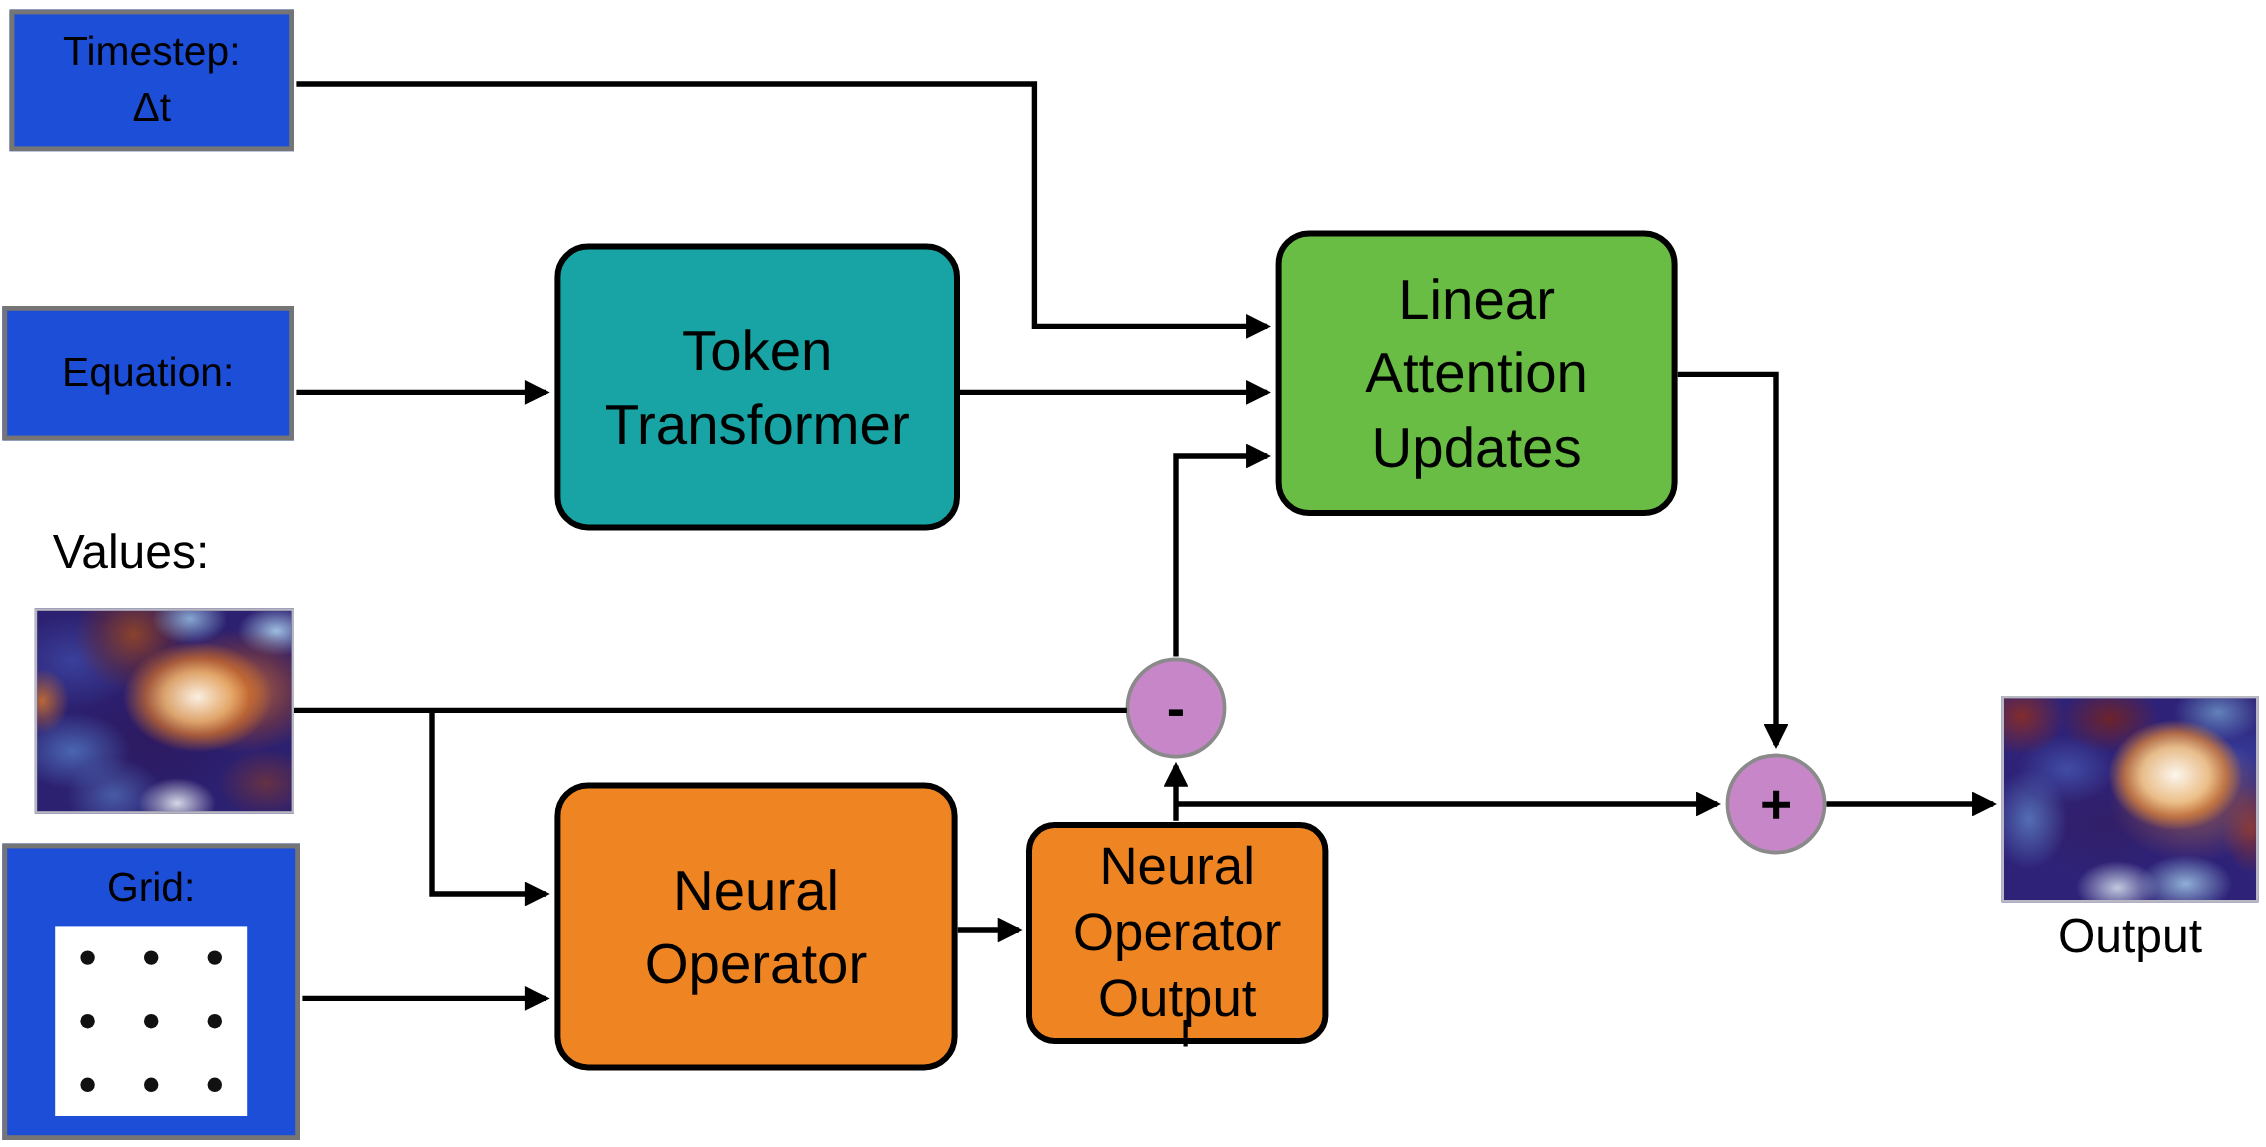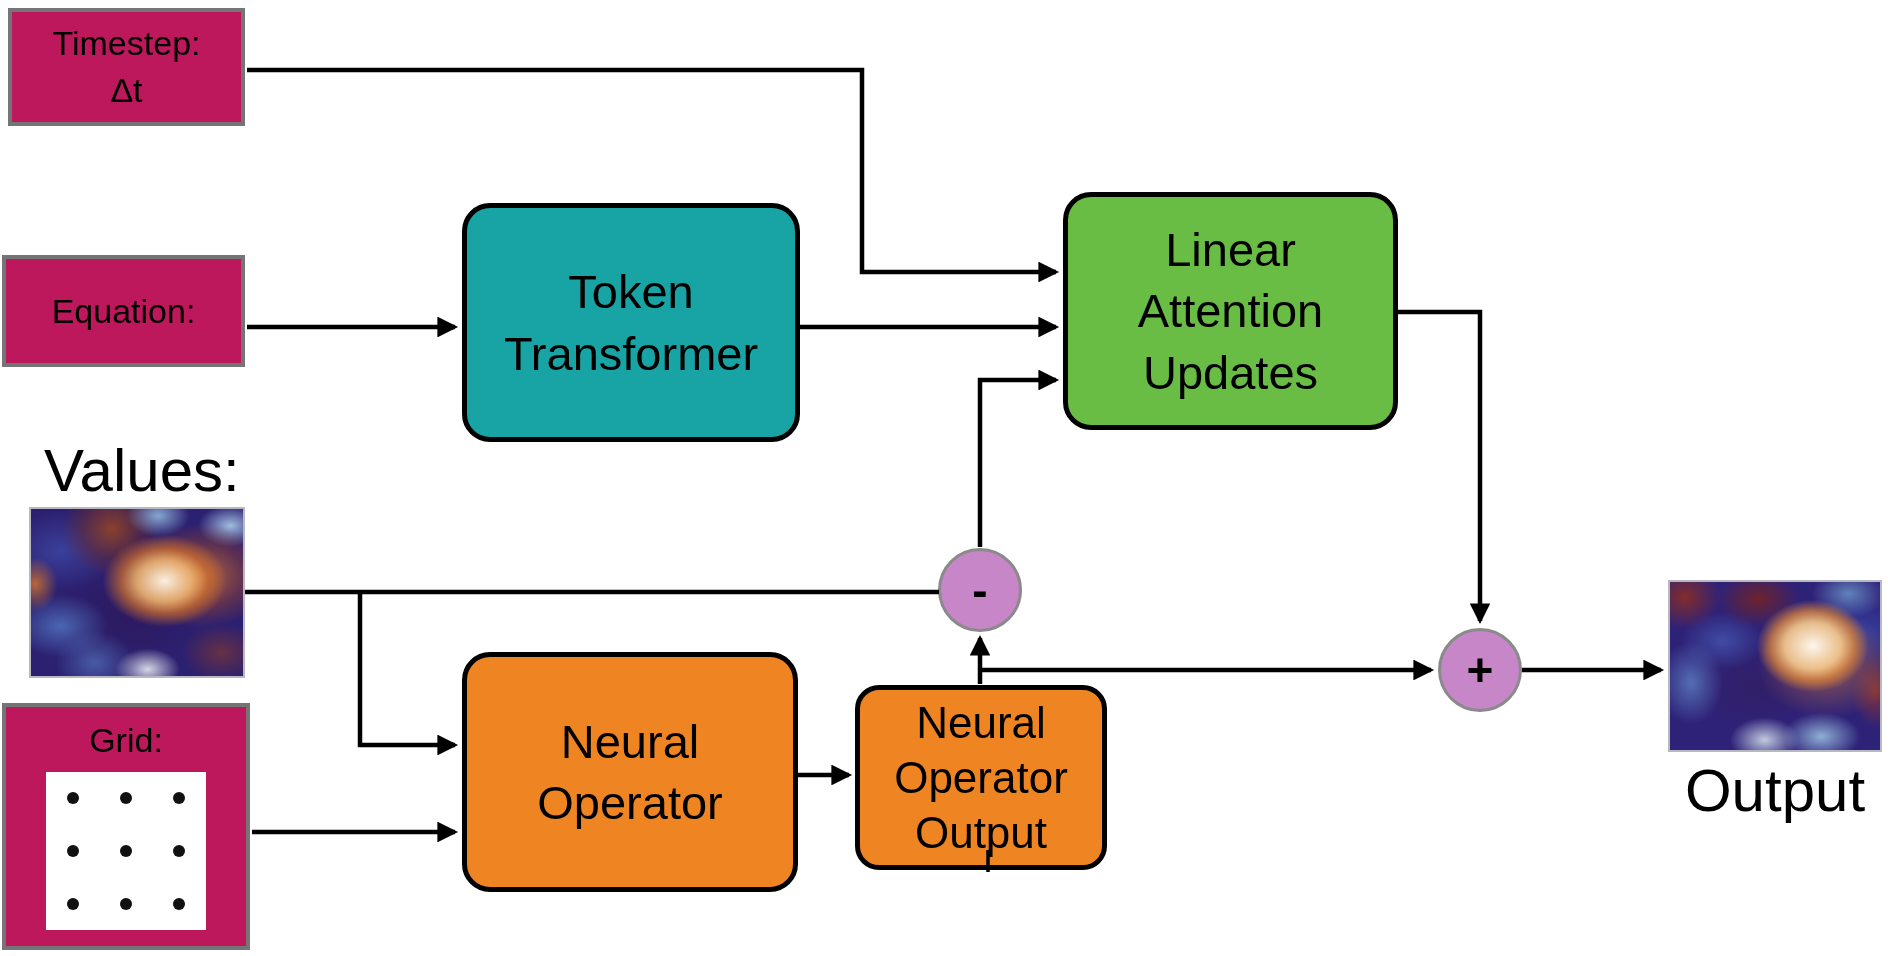--- a/index.html
+++ b/index.html
@@ -8,21 +8,21 @@
     width: 1888px;
     height: 956px;
     background: #ffffff;
     font-family: "Liberation Sans", "DejaVu Sans", sans-serif;
     color: #000;
     overflow: hidden;
   }
   .io-box {
     position: absolute;
     box-sizing: border-box;
-    background: #be185d;
+    background: #1d4ed8;
     border: 4px solid #757575;
     display: flex;
     flex-direction: column;
     align-items: center;
     justify-content: center;
     text-align: center;
     font-size: 34px;
     line-height: 1.38;
   }
   .grid-box {
@@ -40,21 +40,21 @@
     place-items: center;
   }
   .dot {
     width: 12px;
     height: 12px;
     border-radius: 50%;
     background: #111;
   }
   .free-label {
     position: absolute;
-    font-size: 60px;
+    font-size: 40px;
     line-height: 1.1;
     white-space: nowrap;
   }
   .block {
     position: absolute;
     box-sizing: border-box;
     border: 5px solid #000;
     border-radius: 28px;
     display: flex;
     flex-direction: column;

